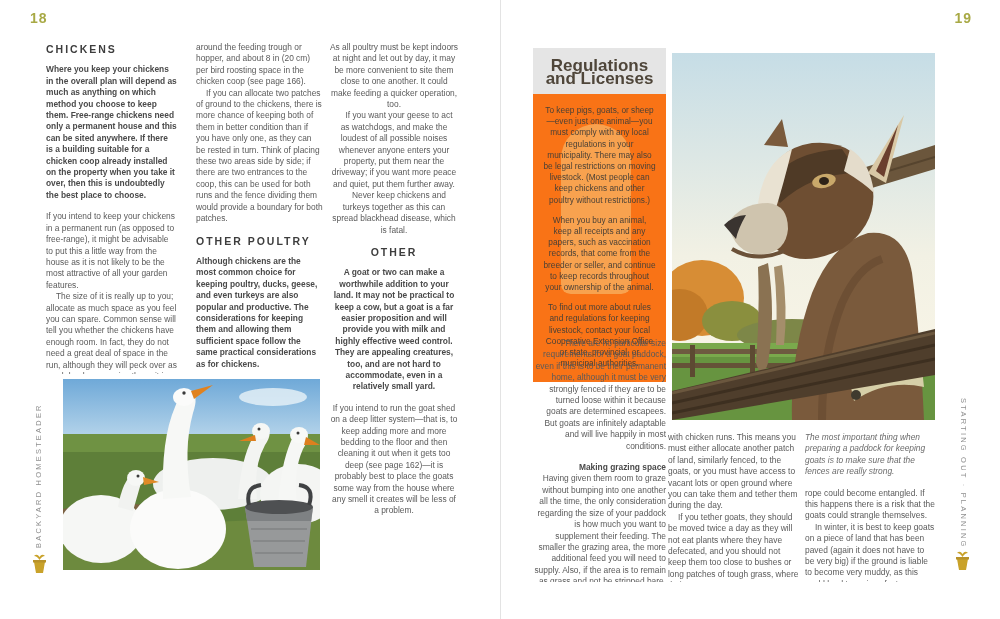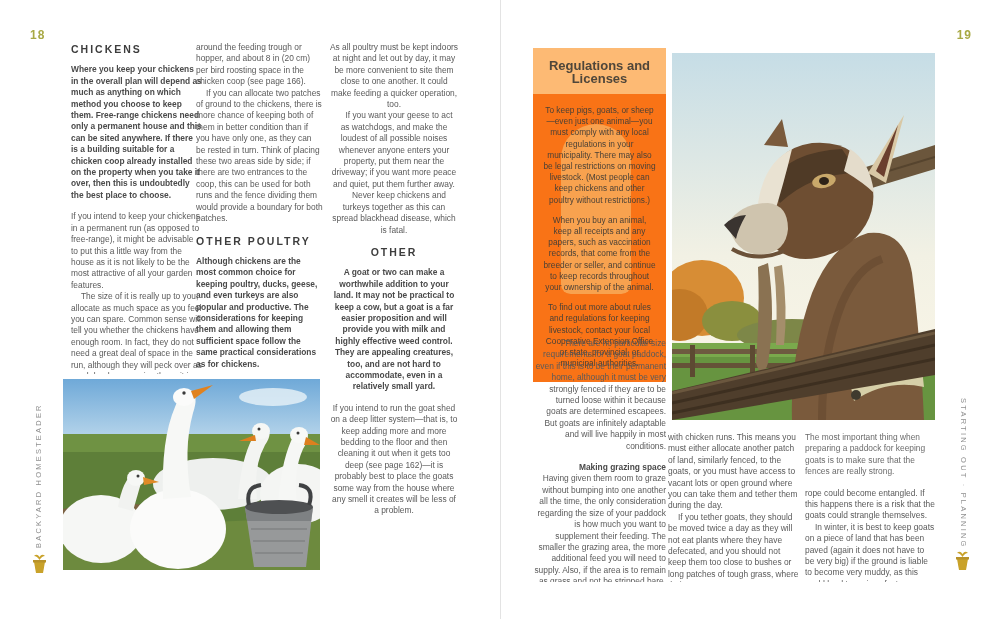--- a/index.html
+++ b/index.html
@@ -1,36 +1,36 @@
 <!DOCTYPE html>
 <html><head>
 <meta charset="utf-8">
 <style>
   html,body{margin:0;padding:0;}
   body{
     width:1000px;height:619px;position:relative;background:#ffffff;
     font-family:"Liberation Sans","DejaVu Sans",sans-serif;overflow:hidden;
   }
   .gutter{position:absolute;left:500px;top:0;width:1px;height:619px;background:#e3e3e3;}
-  .pagenum{position:absolute;top:28px;font-size:12px;font-weight:bold;color:#a8a945;letter-spacing:1px;}
+  .pagenum{position:absolute;top:10px;font-size:14px;font-weight:bold;color:#a8a945;letter-spacing:1px;}
   #pagenum-left{left:30px;}
   #pagenum-right{right:28px;}
   .col{position:absolute;font-size:8.4px;line-height:11.4px;color:#5a5a5a;overflow:hidden;}
   .heading{font-size:10.5px;font-weight:bold;letter-spacing:2px;color:#3d3d3d;margin:0 0 9px 0;}
   .heading.mt{margin-top:11px;}
   p{margin:0;}
   .gap{margin-top:10px;}
   .lead{font-weight:bold;color:#4a4a4a;}
   .ind{text-indent:10px;}
-  .caption{color:#6b6b6b;}
+  .caption{font-style:italic;color:#6b6b6b;}
   .subhead{font-weight:bold;color:#4a4a4a;margin-top:10px;}
   
   .regbox{position:absolute;left:533px;top:48px;width:133px;}
-  .regbox-header{background:#fdba74;text-align:center;padding:11px 10px 9px 10px;
-    font-size:13px;line-height:13px;font-weight:bold;color:#4f463a;}
+  .regbox-header{background:#e5e5e5;text-align:center;padding:11px 10px 9px 10px;
+    font-size:17px;line-height:13px;font-weight:bold;color:#4f463a;}
   .regbox-body{background:#f97316;text-align:center;padding:11px 10px 13px 10px;
     font-size:8.3px;line-height:11.2px;color:#4b4136;position:relative;}
   .regbox-body p{margin:0;}
   .regbox-body .gap{margin-top:9px;}
   .regbox-water{position:absolute;left:28px;top:30px;width:70px;height:170px;
     background:#f7c87f;opacity:.55;border-radius:36px 36px 10px 10px;pointer-events:none;}
   .regbox-body .rbtxt{position:relative;}
   
   .photo{position:absolute;overflow:hidden;}
   #geese-photo{left:63px;top:379px;width:257px;height:191px;}
@@ -44,21 +44,21 @@
   #spine-icon-left{left:32px;top:553px;}
   #spine-icon-right{right:30px;top:550px;}
 </style>
 </head>
 <body>
 
 <div class="gutter"></div>
 
 <div class="pagenum" id="pagenum-left">18</div>
 
-<div class="col" style="left:71px;top:44px;width:131px;height:330px;">
+<div class="col" style="left:46px;top:44px;width:131px;height:330px;">
   <h2 class="heading">CHICKENS</h2>
   <p class="lead">Where you keep your chickens in the overall plan will depend as much as anything on which method you choose to keep them. Free-range chickens need only a permanent house and this can be sited anywhere. If there is a building suitable for a chicken coop already installed on the property when you take it over, then this is undoubtedly the best place to choose.</p>
   <p class="gap">If you intend to keep your chickens in a permanent run (as opposed to free-range), it might be advisable to put this a little way from the house as it is not likely to be the most attractive of all your garden features.</p>
   <p class="ind">The size of it is really up to you; allocate as much space as you feel you can spare. Common sense will tell you whether the chickens have enough room. In fact, they do not need a great deal of space in the run, although they will peck over as much land as you give them; it is far more important to ensure that you provide 4–6 in (10–15 cm) per bird</p>
 </div>
 
 <div class="col" style="left:196px;top:42px;width:127px;height:334px;">
   <p>around the feeding trough or hopper, and about 8 in (20 cm) per bird roosting space in the chicken coop (see page 166).</p>
   <p class="ind">If you can allocate two patches of ground to the chickens, there is more chance of keeping both of them in better condition than if you have only one, as they can be rested in turn. Think of placing these two areas side by side; if there are two entrances to the coop, this can be used for both runs and the fence dividing them would provide a boundary for both patches.</p>
   <h2 class="heading mt">OTHER POULTRY</h2>

